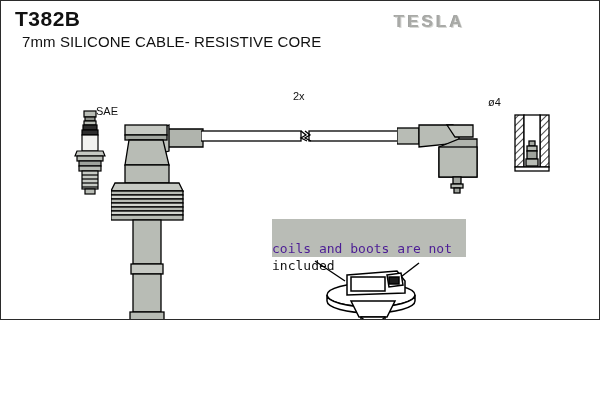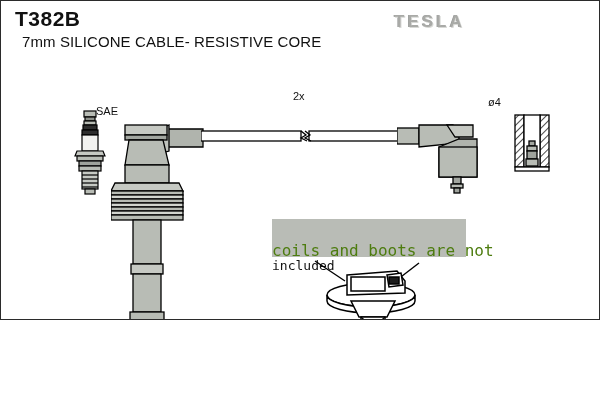--- a/index.html
+++ b/index.html
@@ -80,22 +80,22 @@
     font-size: 14px;
     letter-spacing: 1px;
     color: #111111;
     white-space: nowrap;
   }
   #notice-line2 {
     position: absolute;
     left: 271px;
     top: 240px;
     font-family: "DejaVu Sans Mono", monospace;
-    font-size: 16px;
-    color: #4d7c0f;
+    font-size: 13px;
+    color: #4c1d95;
     white-space: nowrap;
   }
   #notice-line3 {
     position: absolute;
     left: 271px;
     top: 257px;
     font-family: "DejaVu Sans Mono", monospace;
     font-size: 13px;
     color: #111111;
     white-space: nowrap;

